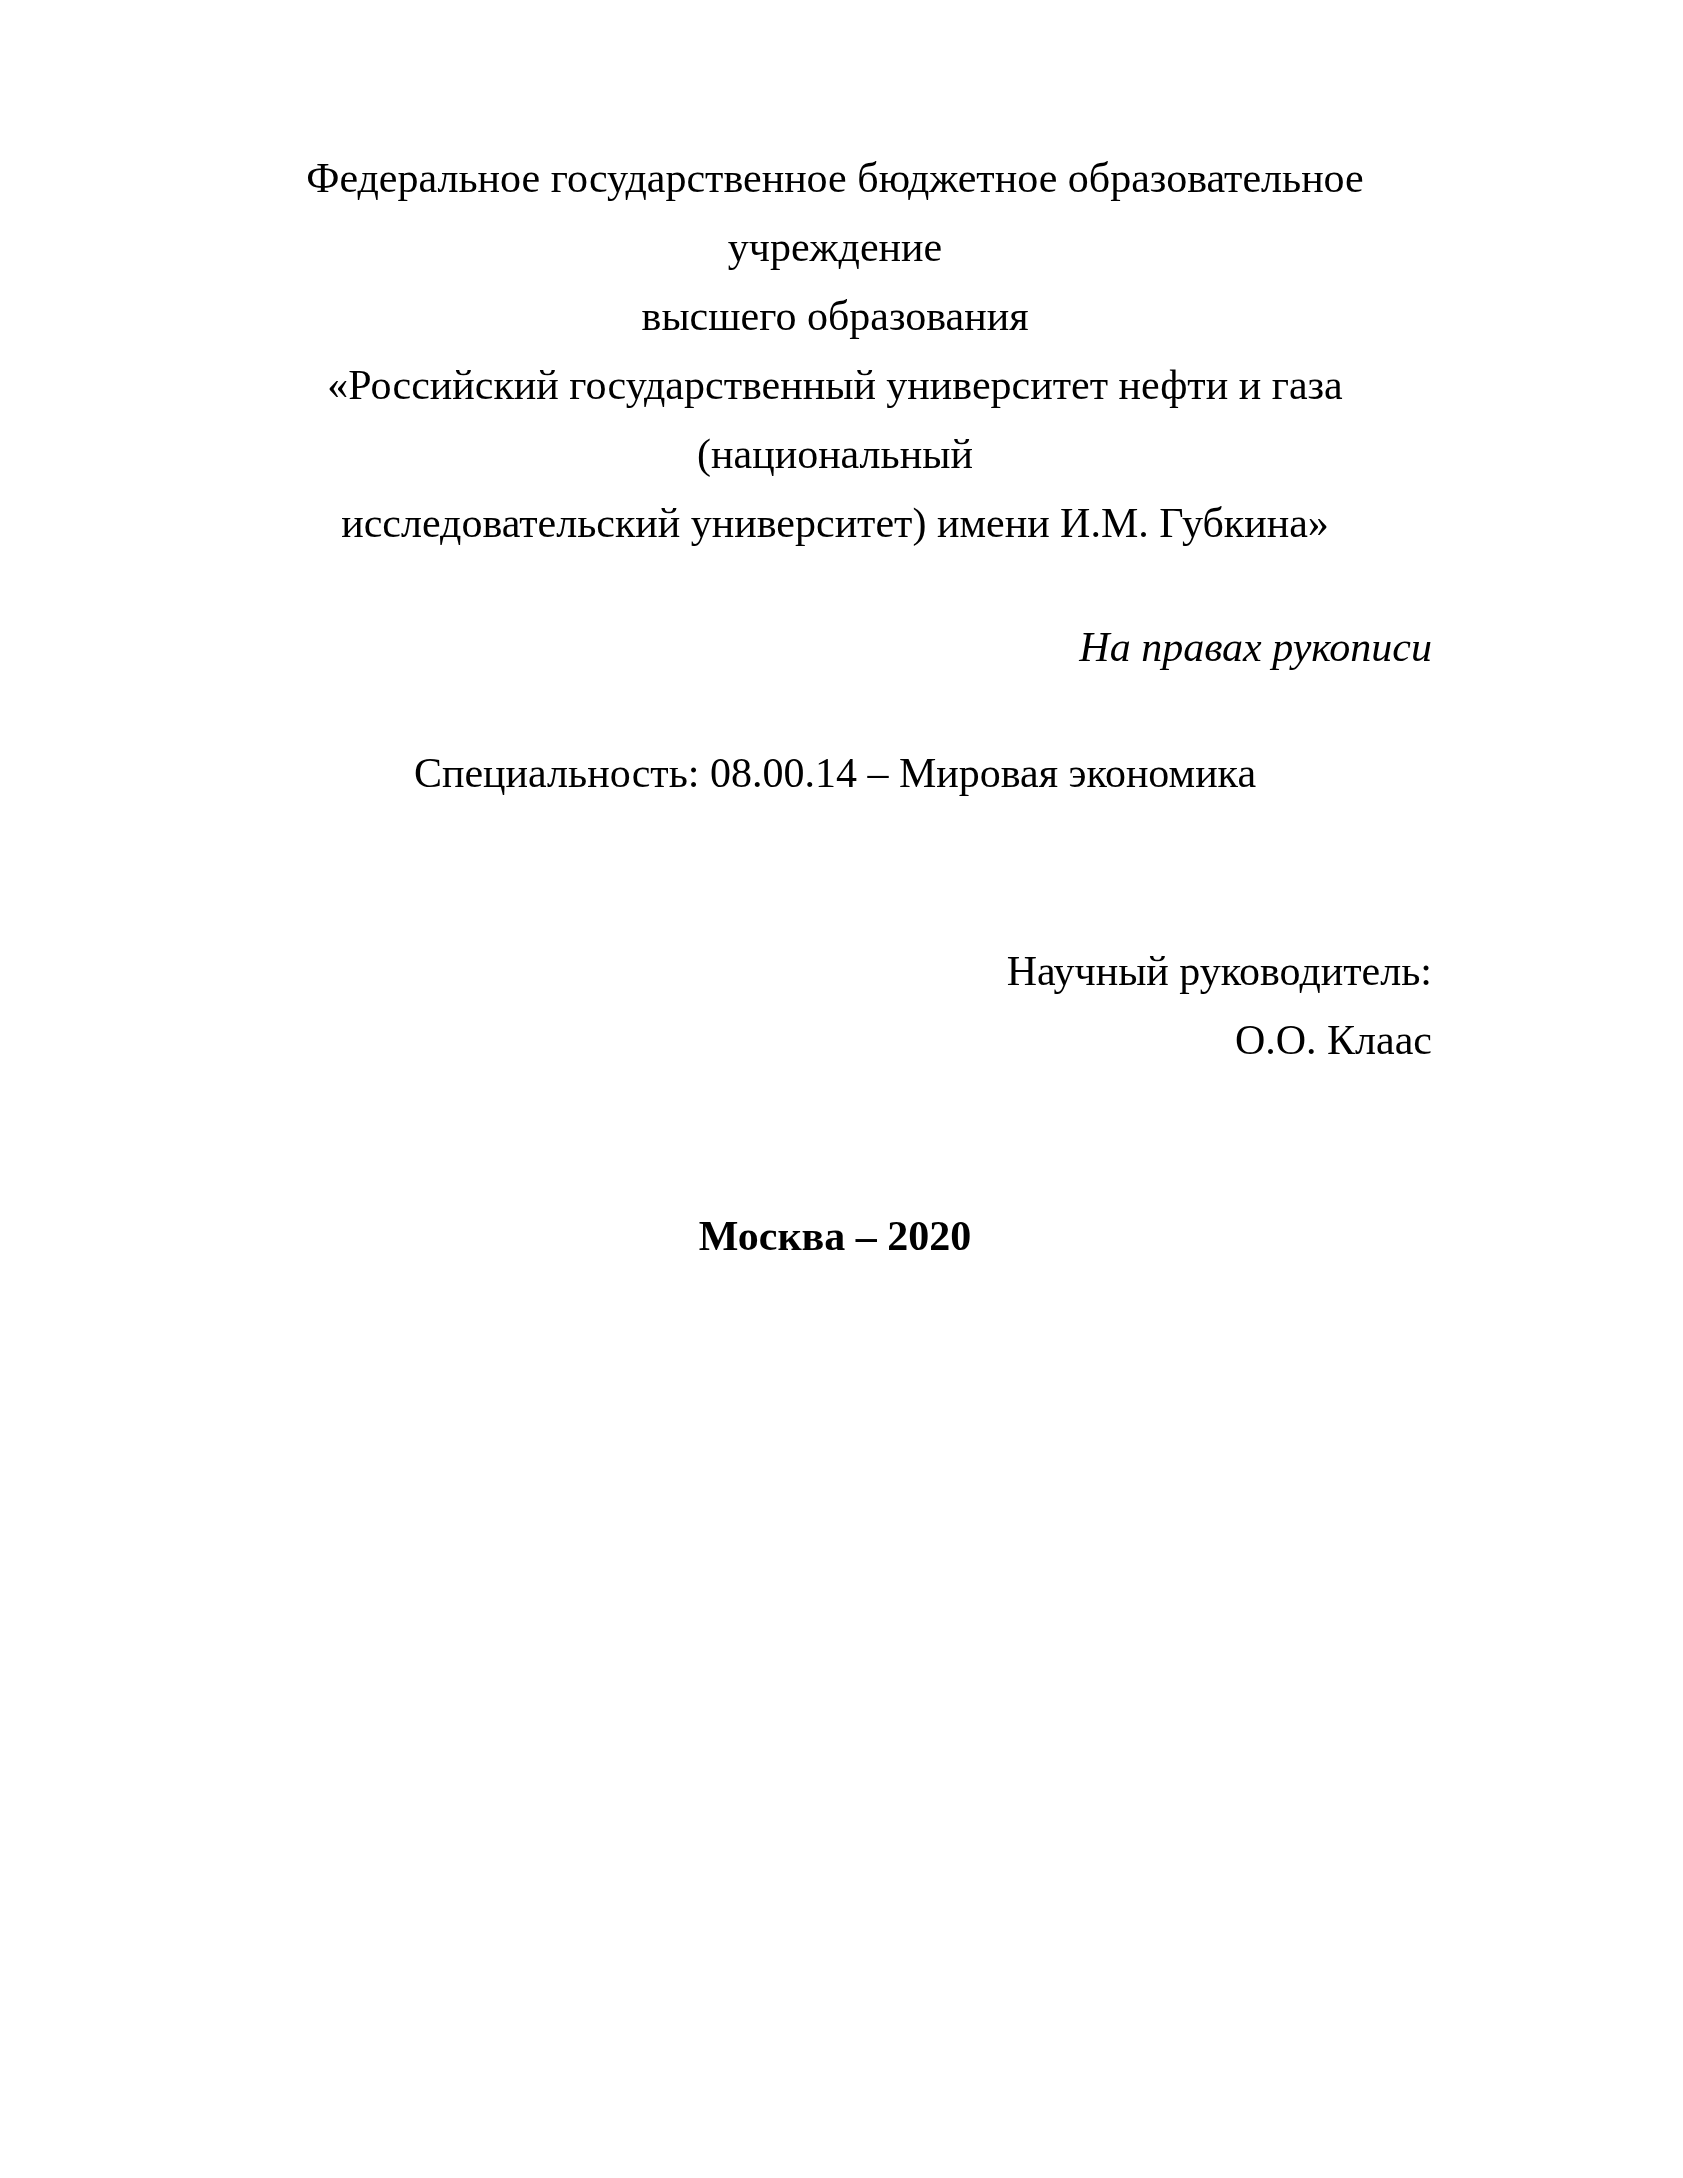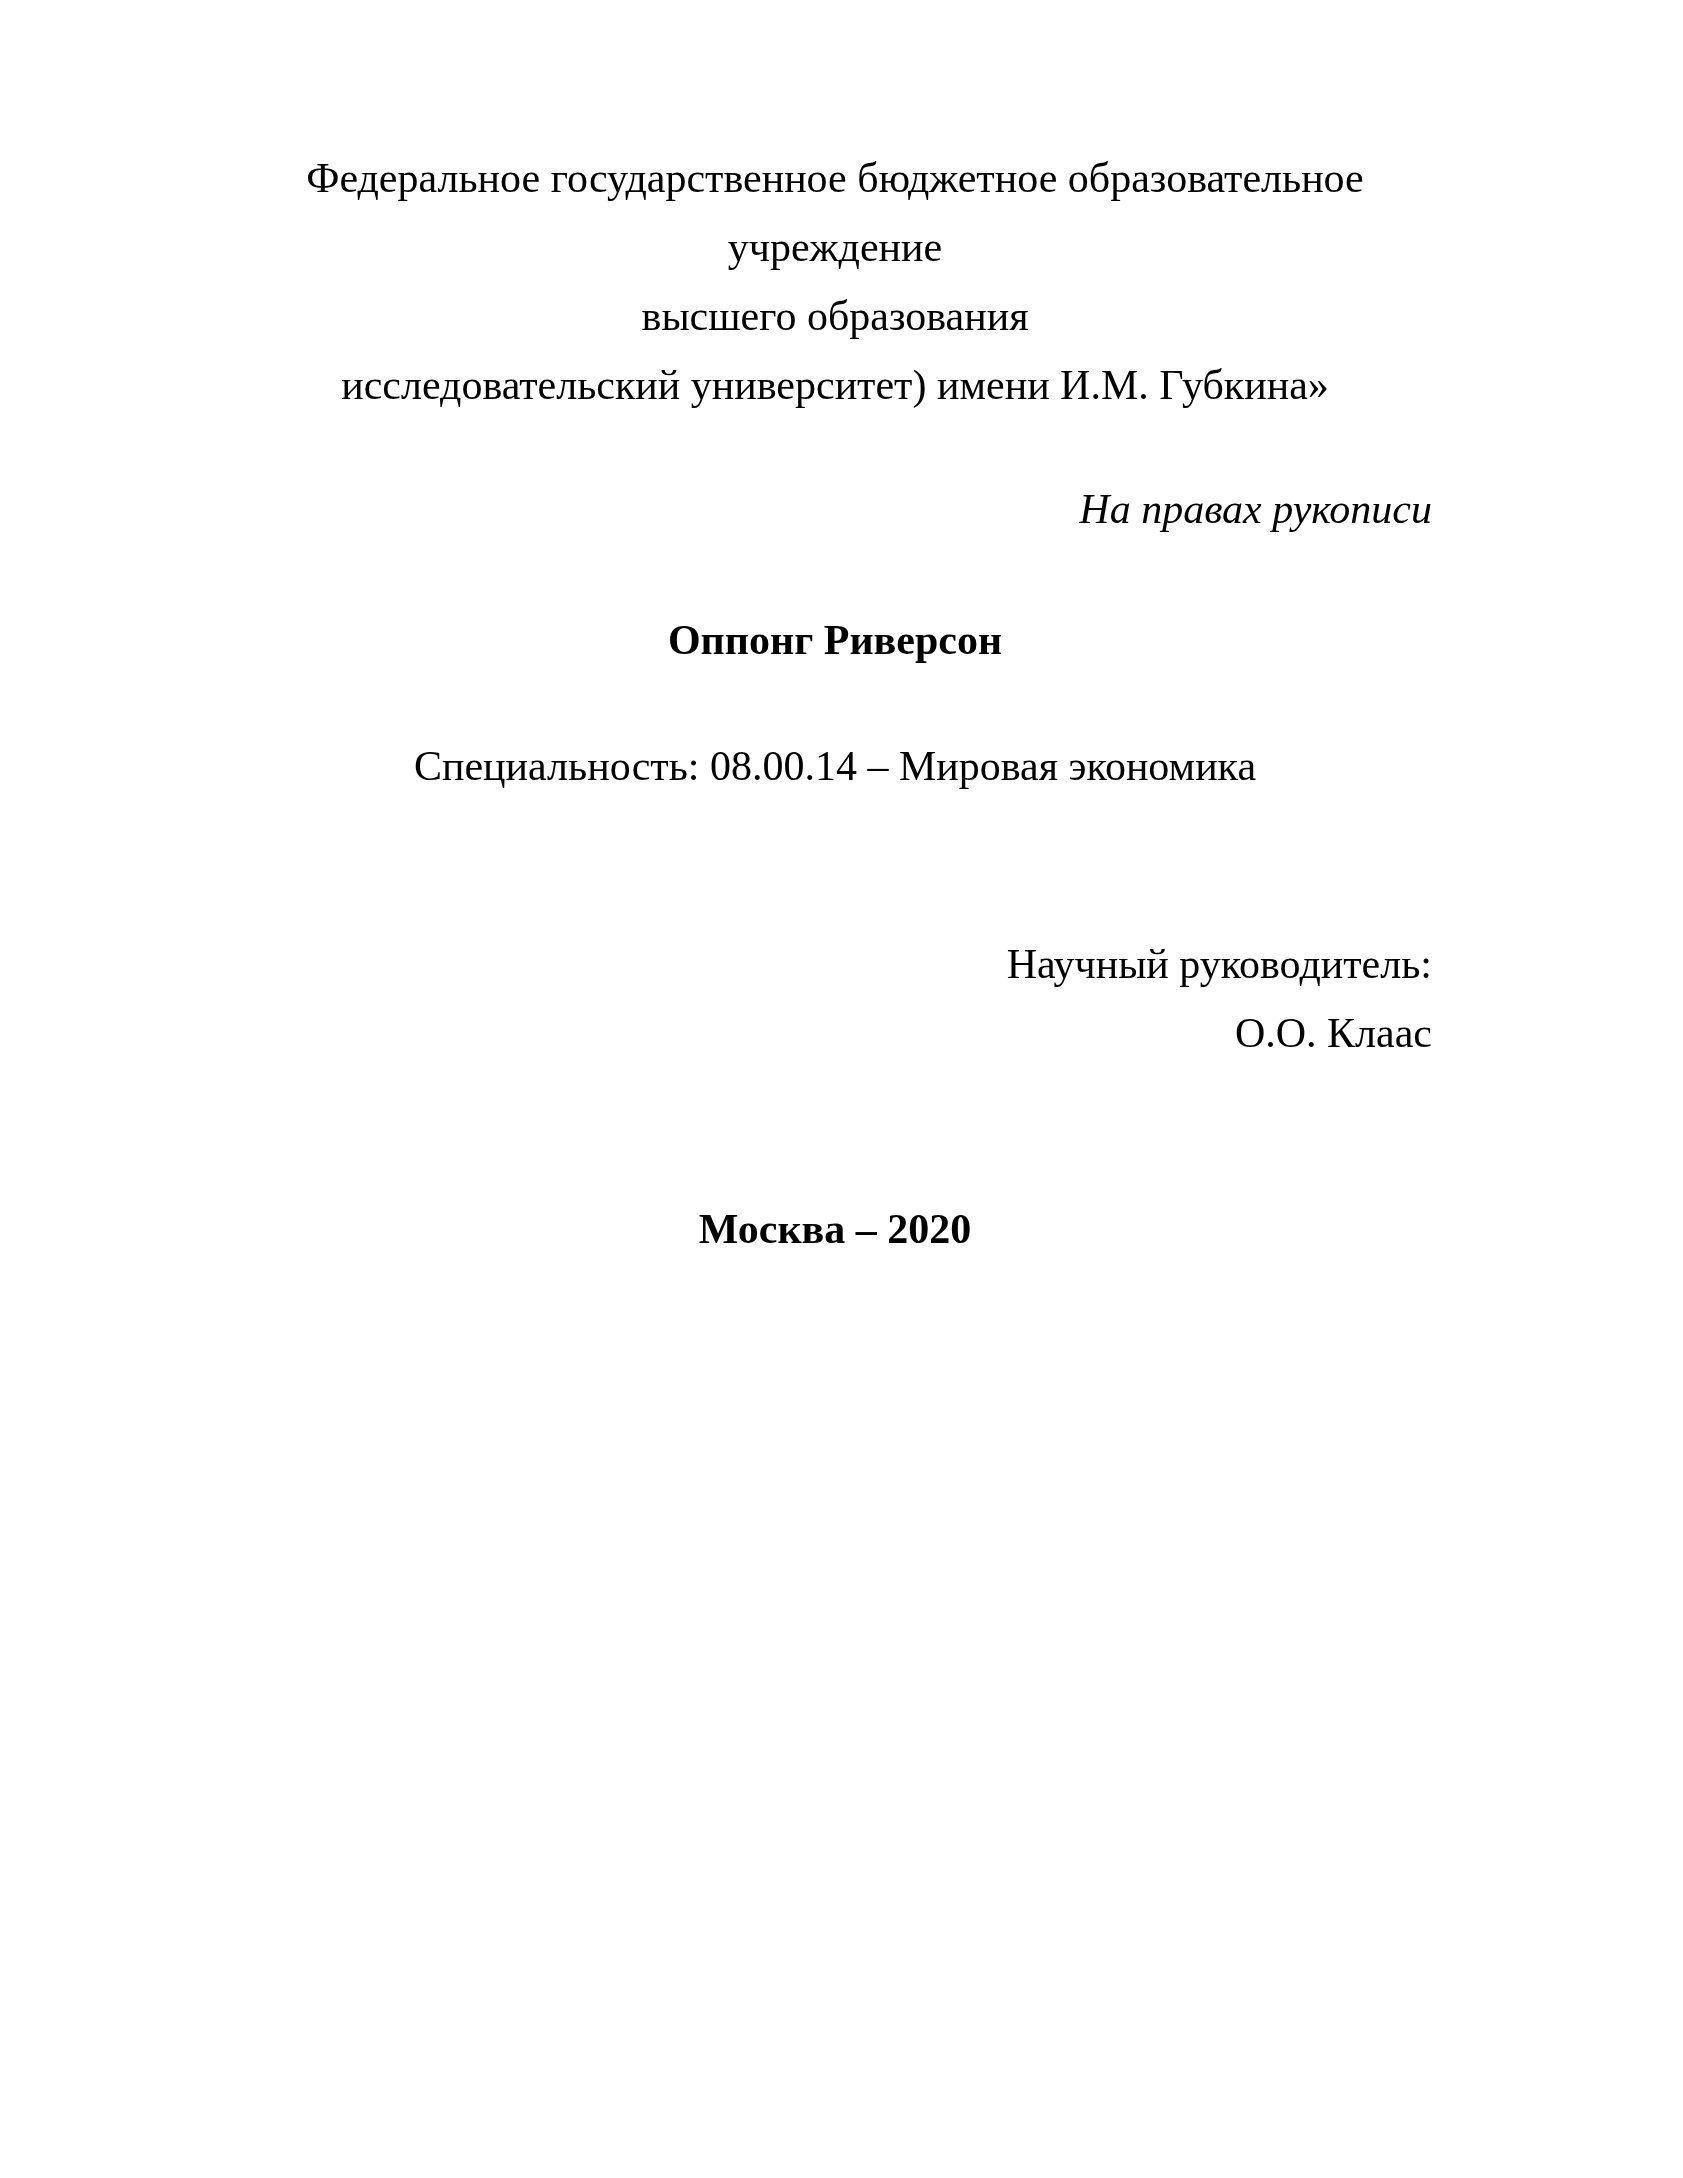--- a/index.html
+++ b/index.html
@@ -34,30 +34,28 @@
   .footer-block    { margin-top: 127px; }
 </style>
 </head>
 <body>
 
 <div class="page">
 
   <div class="institution-block center">
     <span class="line">Федеральное государственное бюджетное образовательное учреждение</span>
     <span class="line">высшего образования</span>
+    <span class="line">«Российский государственный университет нефти и газа (национальный</span>
     <span class="line">исследовательский университет) имени И.М. Губкина»</span>
   </div>
 
   <div class="manuscript-note right italic">
     <span class="line">На правах рукописи</span>
   </div>
 
-  <div class="author-block center bold">
-    <span class="line">Оппонг Риверсон</span>
-  </div>
 
 
   <div class="specialty-block center">
     <span class="line">Специальность: 08.00.14 – Мировая экономика</span>
   </div>
 
 
   <div class="supervisor-block right">
     <span class="line">Научный руководитель:</span>
     <span class="line">О.О. Клаас</span>

